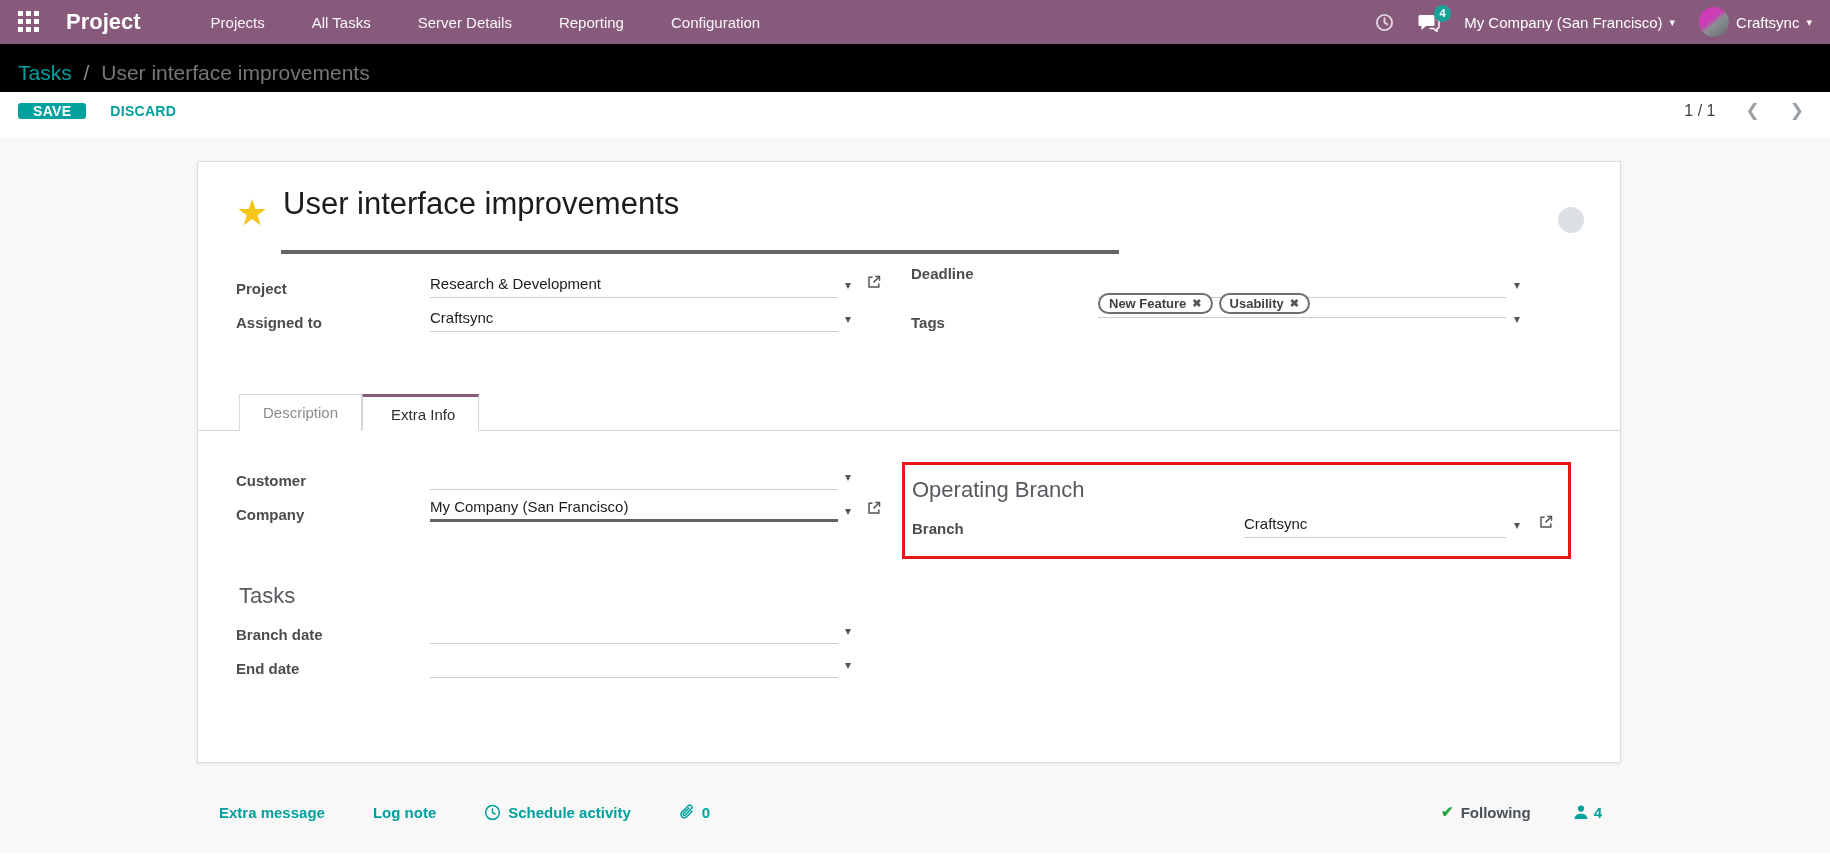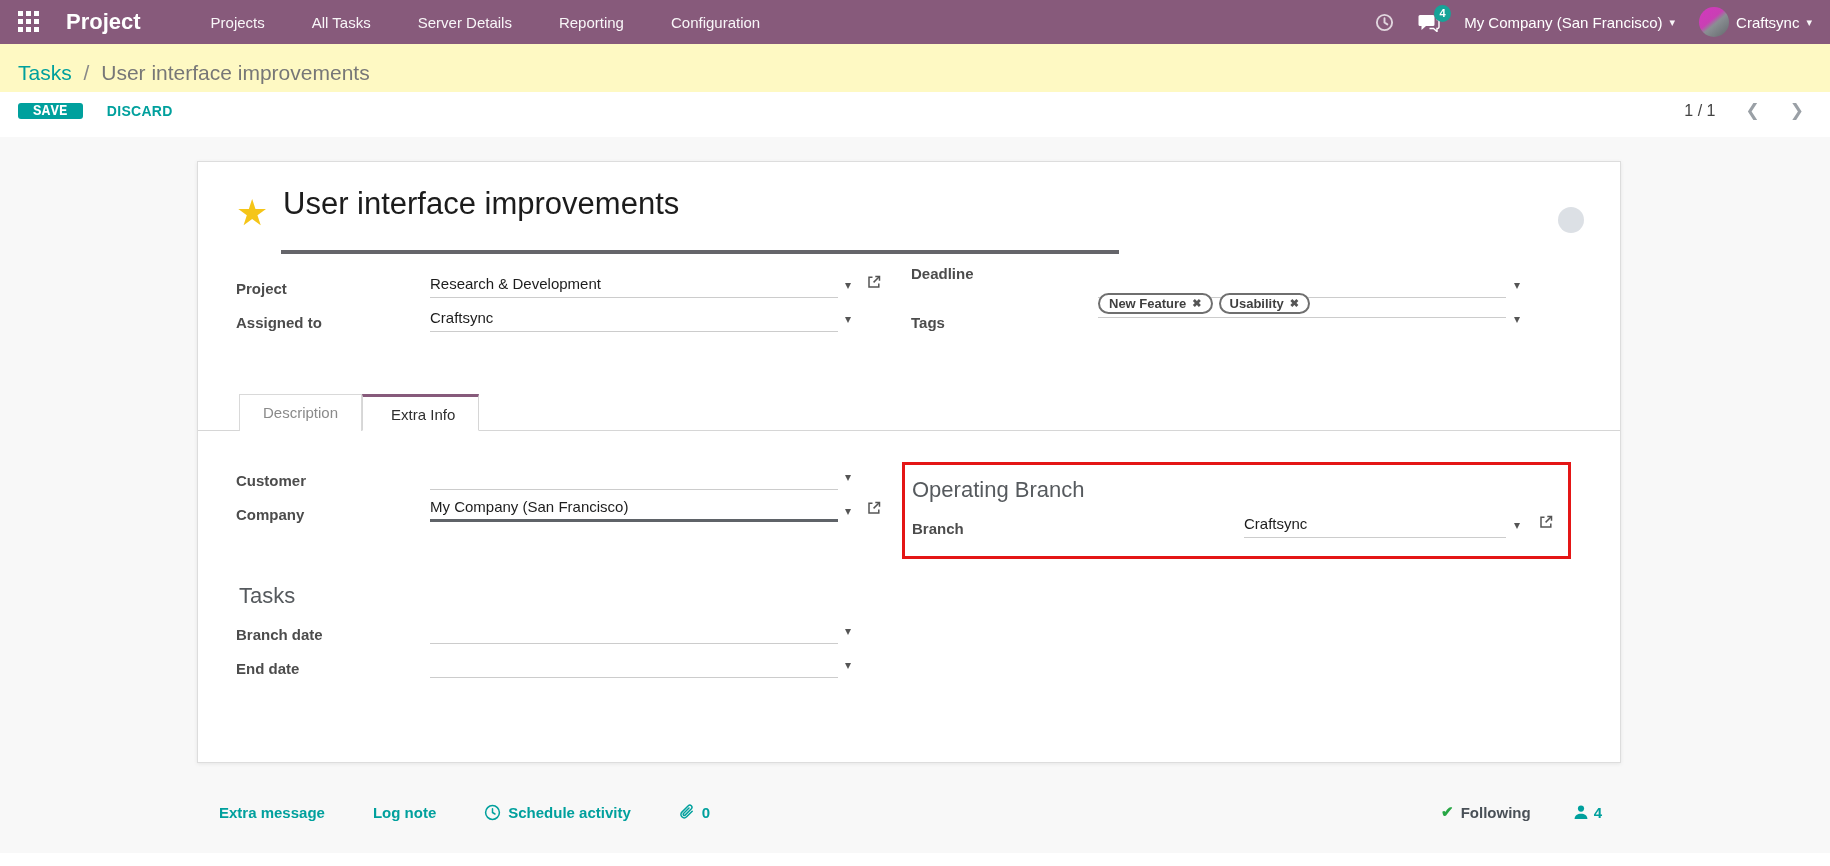--- a/index.html
+++ b/index.html
@@ -19,28 +19,28 @@
   .icon-btn { position:relative; display:flex; align-items:center; cursor:pointer; }
   .badge { position:absolute; top:-8px; right:-11px; background:#17a398; color:#fff;
            font-size:11px; font-weight:700; width:17px; height:17px; border-radius:50%;
            display:flex; align-items:center; justify-content:center; }
   .switcher { display:flex; align-items:center; gap:7px; font-size:15px; cursor:pointer; }
   .caret { font-size:11px; color:inherit; opacity:.95; line-height:1; }
   .avatar { width:30px; height:30px; border-radius:50%;
             background:linear-gradient(140deg,#d338be 0%,#c93fb4 42%,#8a8f93 55%,#63686c 100%); }
 
   
-  .breadcrumb-row { padding:16px 18px 6px; font-size:21px; line-height:26px; background:#fef9c3; }
+  .breadcrumb-row { padding:16px 18px 6px; font-size:21px; line-height:26px; background:#000000; }
   .breadcrumb-link { color:#00A09D; cursor:pointer; }
   .breadcrumb-sep { color:#888; margin:0 6px; }
   .breadcrumb-current { color:#777; }
   .buttons-row { padding:8px 18px 16px; display:flex; align-items:center; background:#fff; }
   .btn-save { background:#00A09D; color:#fff; border:none; font-weight:700; font-size:14px;
               padding:0 15px; border-radius:3px; letter-spacing:.3px; cursor:pointer;
-              font-family:Liberation Mono, monospace; }
+              font-family:Liberation Sans, sans-serif; }
   .btn-discard { background:none; border:none; color:#00A09D; font-weight:700; font-size:14px;
                  margin-left:24px; cursor:pointer; font-family:inherit; letter-spacing:.3px; }
   .pager { margin-left:auto; display:flex; align-items:center; gap:30px; padding-right:8px; }
   .pager-count { font-size:16px; color:#444; }
   .pager-arrow { font-size:17px; color:#9aa0a6; cursor:pointer; }
 
   
   .content { position:relative; height:716px; background:#f8f8f8; }
   .sheet { position:absolute; left:197px; top:24px; width:1424px; height:602px;
            background:#fff; border:1px solid #ddd; box-shadow:0 1px 4px rgba(0,0,0,.08); }

